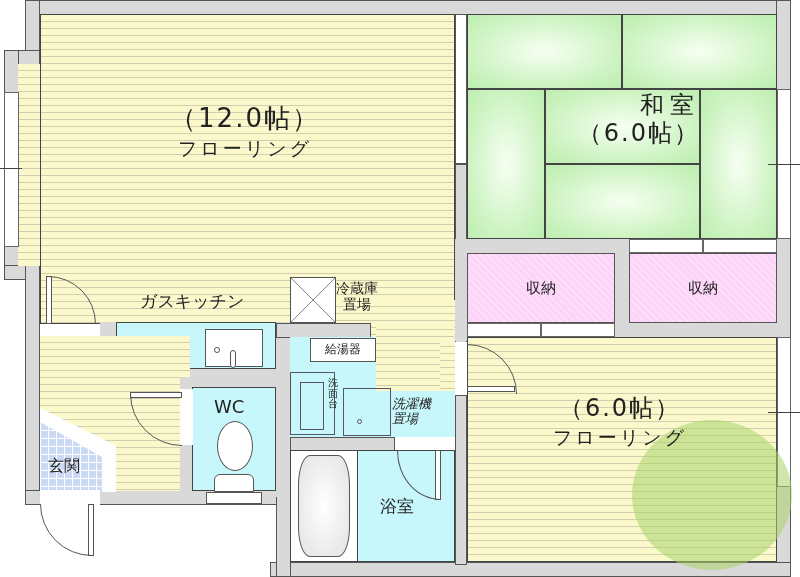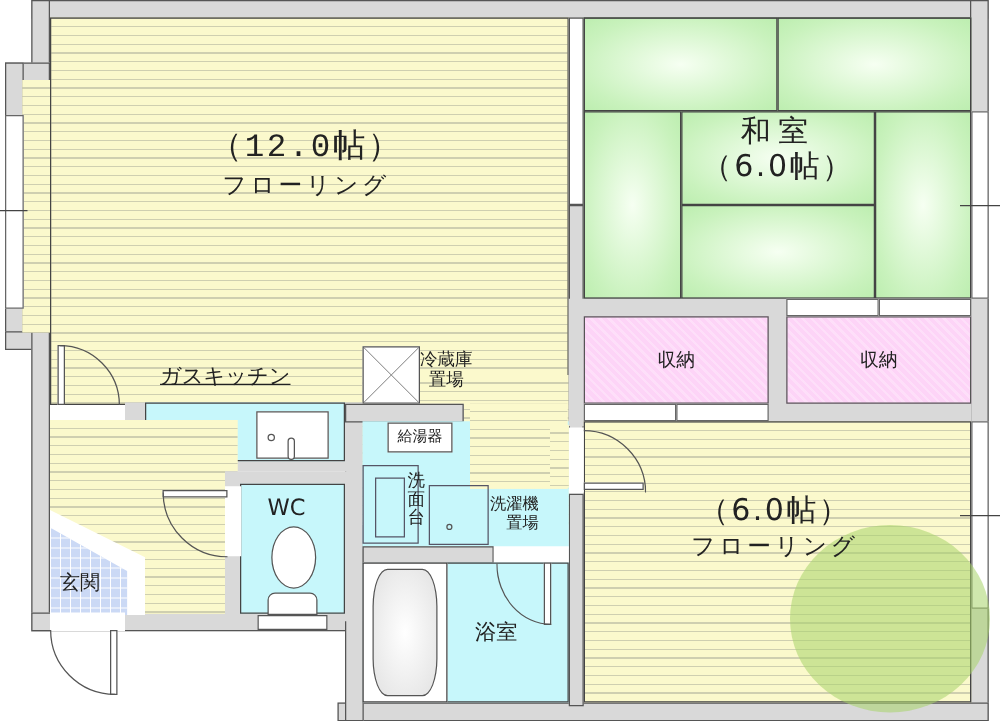--- a/index.html
+++ b/index.html
@@ -31,37 +31,37 @@
 <div class="abs wall" style="left:25px;top:490px;width:260px;height:15px;"></div>
 <div class="abs wall" style="left:276px;top:330px;width:15px;height:247px;"></div>
 
 <div class="abs floor" style="left:18px;top:64px;width:22px;height:202px;"></div>
 <div class="abs window" style="left:4px;top:92px;width:15px;height:155px;"></div>
 <div class="line" style="left:0;top:168px;width:22px;height:1px;"></div>
 
 <div class="abs floor" style="left:40px;top:14px;width:415px;height:310px;border:1px solid #444;"></div>
 <div class="abs floor" style="left:290px;top:300px;width:165px;height:120px;"></div>
 <div class="label" style="left:140px;top:104px;width:210px;font-size:26px;">
-  <div style="letter-spacing:2px;font-family:Liberation Mono, monospace;">（12.0帖）</div>
+  <div style="letter-spacing:2px;">（12.0帖）</div>
   <div style="font-size:19px;letter-spacing:3px;margin-top:4px;">フローリング</div>
 </div>
 
 <div class="abs white" style="left:455px;top:14px;width:12px;height:150px;border:1px solid #555;"></div>
 <div class="abs wall" style="left:455px;top:164px;width:12px;height:180px;"></div>
 
 <div class="abs" style="left:467px;top:14px;width:310px;height:225px;background:#c9f2bd;border:1px solid #444;"></div>
 <div class="abs tatami" style="left:467px;top:14px;width:155px;height:75px;"></div>
 <div class="abs tatami" style="left:622px;top:14px;width:155px;height:75px;"></div>
 <div class="abs tatami" style="left:467px;top:89px;width:78px;height:150px;"></div>
 <div class="abs tatami" style="left:545px;top:89px;width:155px;height:75px;"></div>
 <div class="abs tatami" style="left:545px;top:164px;width:155px;height:75px;"></div>
 <div class="abs tatami" style="left:700px;top:89px;width:77px;height:150px;"></div>
 <div class="abs window" style="left:777px;top:89px;width:14px;height:150px;"></div>
 <div class="line" style="left:768px;top:164px;width:32px;height:1px;"></div>
-<div class="label" style="left:545px;top:92px;width:155px;font-size:24px;">
+<div class="label" style="left:545px;top:92px;width:155px;font-size:24px;text-align:right;">
   <div style="letter-spacing:6px;">和室</div>
   <div style="letter-spacing:2px;">（6.0帖）</div>
 </div>
 
 <div class="abs wall" style="left:455px;top:239px;width:322px;height:102px;border:none;"></div>
 <div class="abs closet" style="left:467px;top:253px;width:148px;height:70px;">
   <div class="label" style="left:0;right:0;top:26px;font-size:15px;">収納</div>
 </div>
 <div class="abs closet" style="left:629px;top:253px;width:148px;height:70px;">
   <div class="label" style="left:0;right:0;top:26px;font-size:15px;">収納</div>
@@ -80,21 +80,21 @@
 <div class="abs white" style="left:467px;top:386px;width:48px;height:6px;border:1px solid #555;"></div>
 <div class="label" style="left:520px;top:395px;width:200px;font-size:24px;z-index:3;">
   <div style="letter-spacing:2px;">（6.0帖）</div>
   <div style="font-size:19px;letter-spacing:3px;margin-top:4px;">フローリング</div>
 </div>
 
 <div class="abs" style="left:612px;top:410px;width:180px;height:160px;z-index:2;">
   <div class="abs" style="left:20px;top:10px;width:160px;height:150px;border-radius:50%;background:rgba(168,212,106,0.55);"></div>
 </div>
 
-<div class="label" style="left:128px;top:292px;font-size:17px;text-decoration:underline;">ガスキッチン</div>
+<div class="label" style="left:140px;top:292px;font-size:17px;">ガスキッチン</div>
 <div class="abs wall" style="left:100px;top:322px;width:190px;height:55px;border:none;"></div>
 <div class="abs wet" style="left:116px;top:322px;width:160px;height:47px;border:1px solid #444;">
   <div class="abs white" style="left:88px;top:6px;width:58px;height:38px;border:1px solid #555;">
     <div class="abs" style="left:8px;top:17px;width:6px;height:6px;border:1px solid #555;border-radius:50%;"></div>
     <div class="abs white" style="left:24px;top:20px;width:6px;height:18px;border:1px solid #555;border-radius:3px;"></div>
   </div>
 </div>
 
 <div class="abs white" style="left:40px;top:324px;width:60px;height:12px;"></div>
 <div class="abs white" style="left:46px;top:276px;width:6px;height:48px;border:1px solid #555;"></div>
@@ -120,30 +120,30 @@
 <div class="abs white" style="left:130px;top:392px;width:52px;height:6px;border:1px solid #555;"></div>
 <div class="door-arc" style="left:130px;top:342px;width:104px;height:104px;border-radius:50%;clip-path:inset(50% 50% 0 0);"></div>
 <div class="label" style="left:214px;top:397px;font-size:18px;">WC</div>
 <div class="abs white" style="left:217px;top:421px;width:36px;height:50px;border:1px solid #555;border-radius:50%;"></div>
 <div class="abs white" style="left:214px;top:474px;width:40px;height:18px;border:1px solid #555;border-radius:6px 6px 0 0;"></div>
 <div class="abs white" style="left:206px;top:492px;width:56px;height:12px;border:1px solid #555;"></div>
 
 <div class="abs wall" style="left:276px;top:323px;width:95px;height:15px;"></div>
 <div class="abs wet" style="left:290px;top:337px;width:165px;height:102px;"></div>
 <div class="abs floor" style="left:376px;top:323px;width:78px;height:68px;"></div>
-<div class="abs white" style="left:310px;top:338px;width:52px;height:24px;border:1px solid #555;">
+<div class="abs white" style="left:310px;top:338px;width:66px;height:24px;border:1px solid #555;">
   <div class="label" style="left:0;right:0;top:4px;font-size:12px;">給湯器</div>
 </div>
 <div class="abs" style="left:290px;top:372px;width:45px;height:63px;border:1px solid #556;"></div>
 <div class="abs" style="left:300px;top:382px;width:24px;height:48px;border:1px solid #556;"></div>
-<div class="label" style="left:326px;top:378px;width:14px;font-size:14px;white-space:normal;line-height:1.05;">洗面台</div>
+<div class="label" style="left:326px;top:378px;width:14px;font-size:10px;white-space:normal;line-height:1.05;">洗面台</div>
 <div class="abs" style="left:343px;top:388px;width:48px;height:48px;border:1px solid #556;">
   <div class="abs" style="left:13px;top:30px;width:5px;height:5px;border:1px solid #555;border-radius:50%;"></div>
 </div>
-<div class="label" style="left:392px;top:397px;font-size:13px;text-align:right;">
+<div class="label" style="left:392px;top:397px;font-size:13px;text-align:left;font-style:italic;">
   <div>洗濯機</div>
   <div>置場</div>
 </div>
 <div class="abs wall" style="left:290px;top:437px;width:105px;height:14px;"></div>
 <div class="abs white" style="left:395px;top:437px;width:60px;height:14px;"></div>
 
 <div class="abs wet" style="left:290px;top:450px;width:165px;height:112px;border:1px solid #444;"></div>
 <div class="abs white" style="left:290px;top:450px;width:68px;height:112px;border:1px solid #444;">
   <div class="abs" style="left:7px;top:4px;width:52px;height:102px;border:1px solid #555;border-radius:12px/30px;background:radial-gradient(ellipse at center,#ffffff 0%,#e2e2e2 100%);"></div>
 </div>

